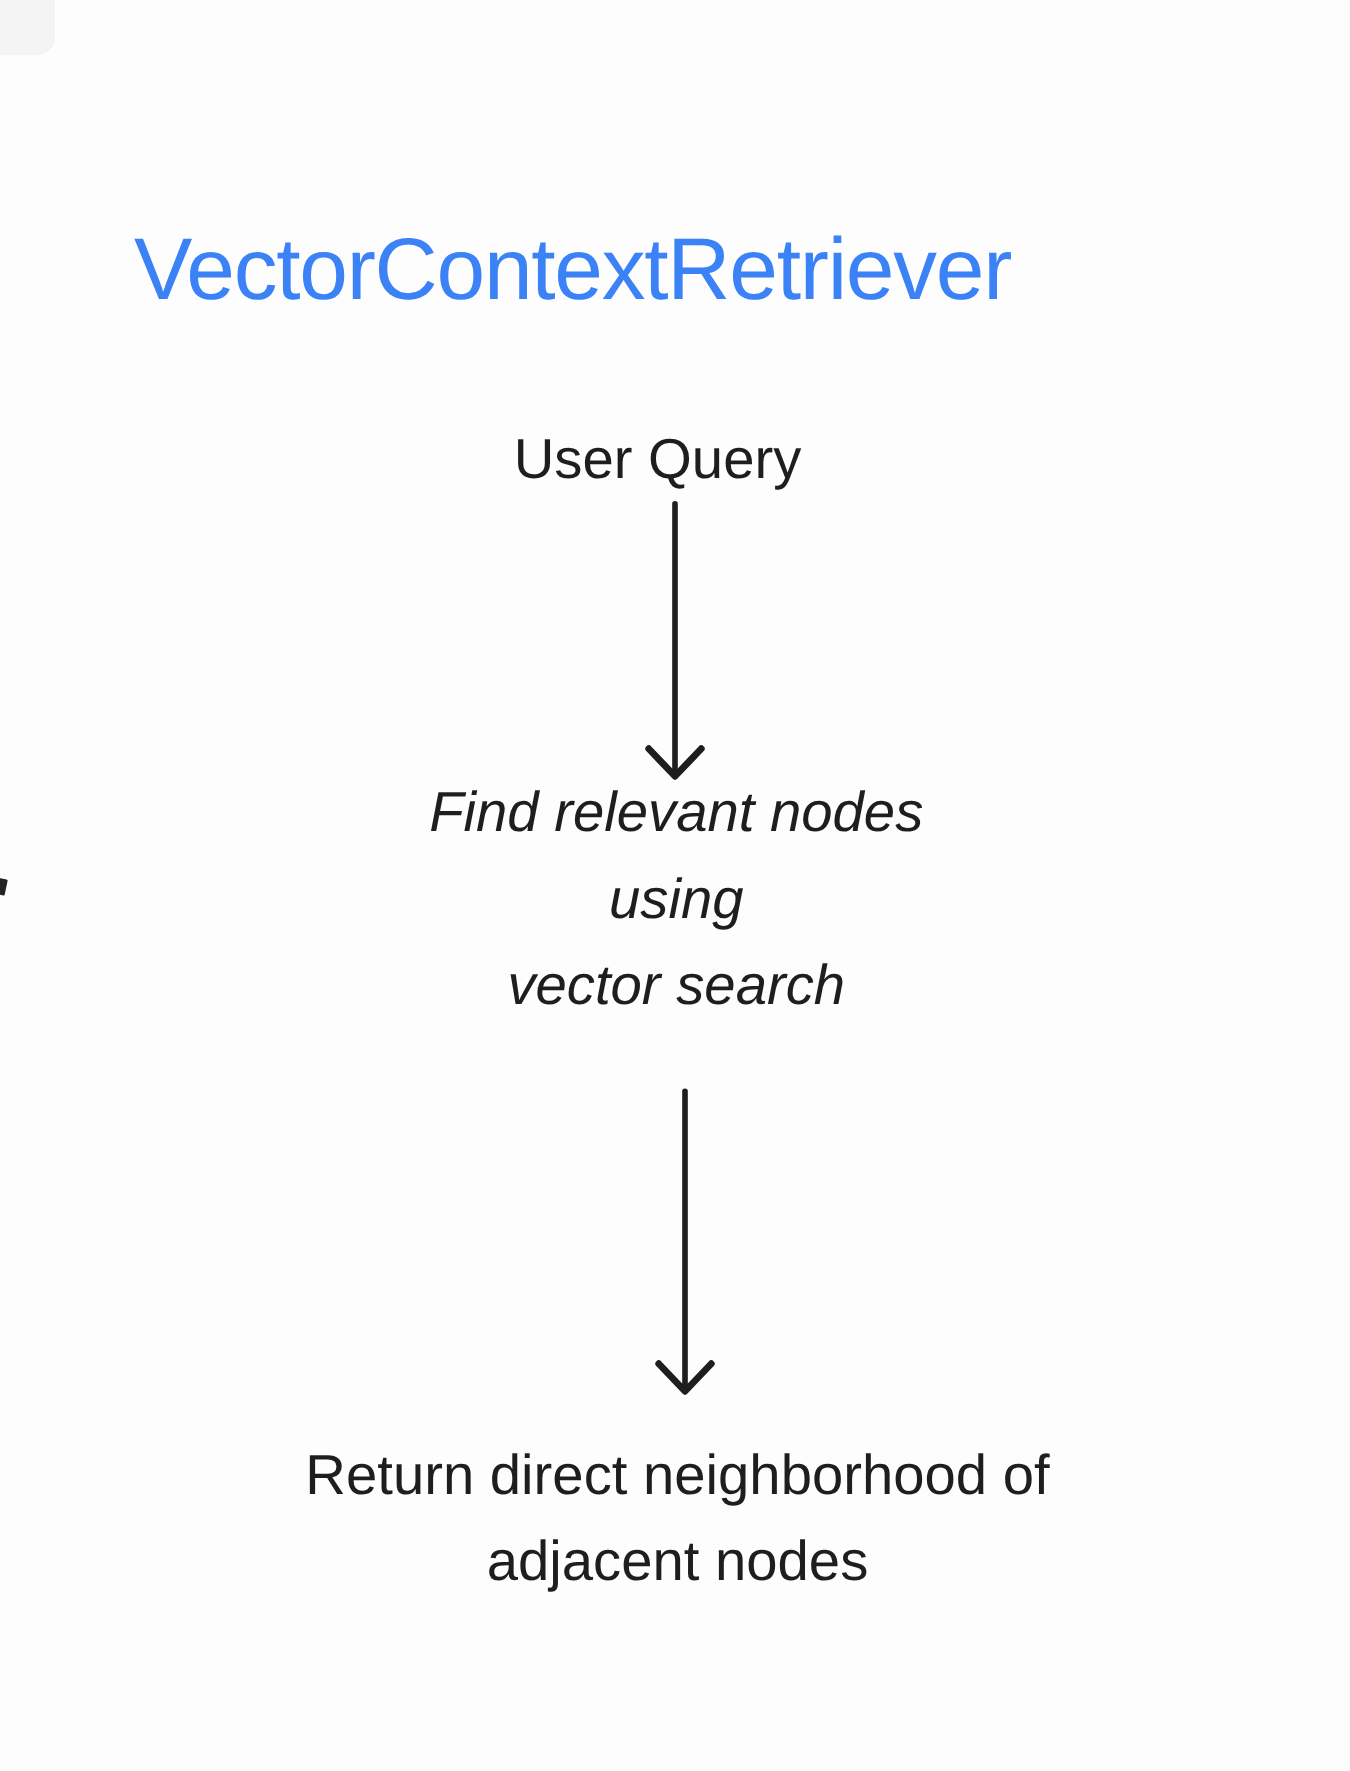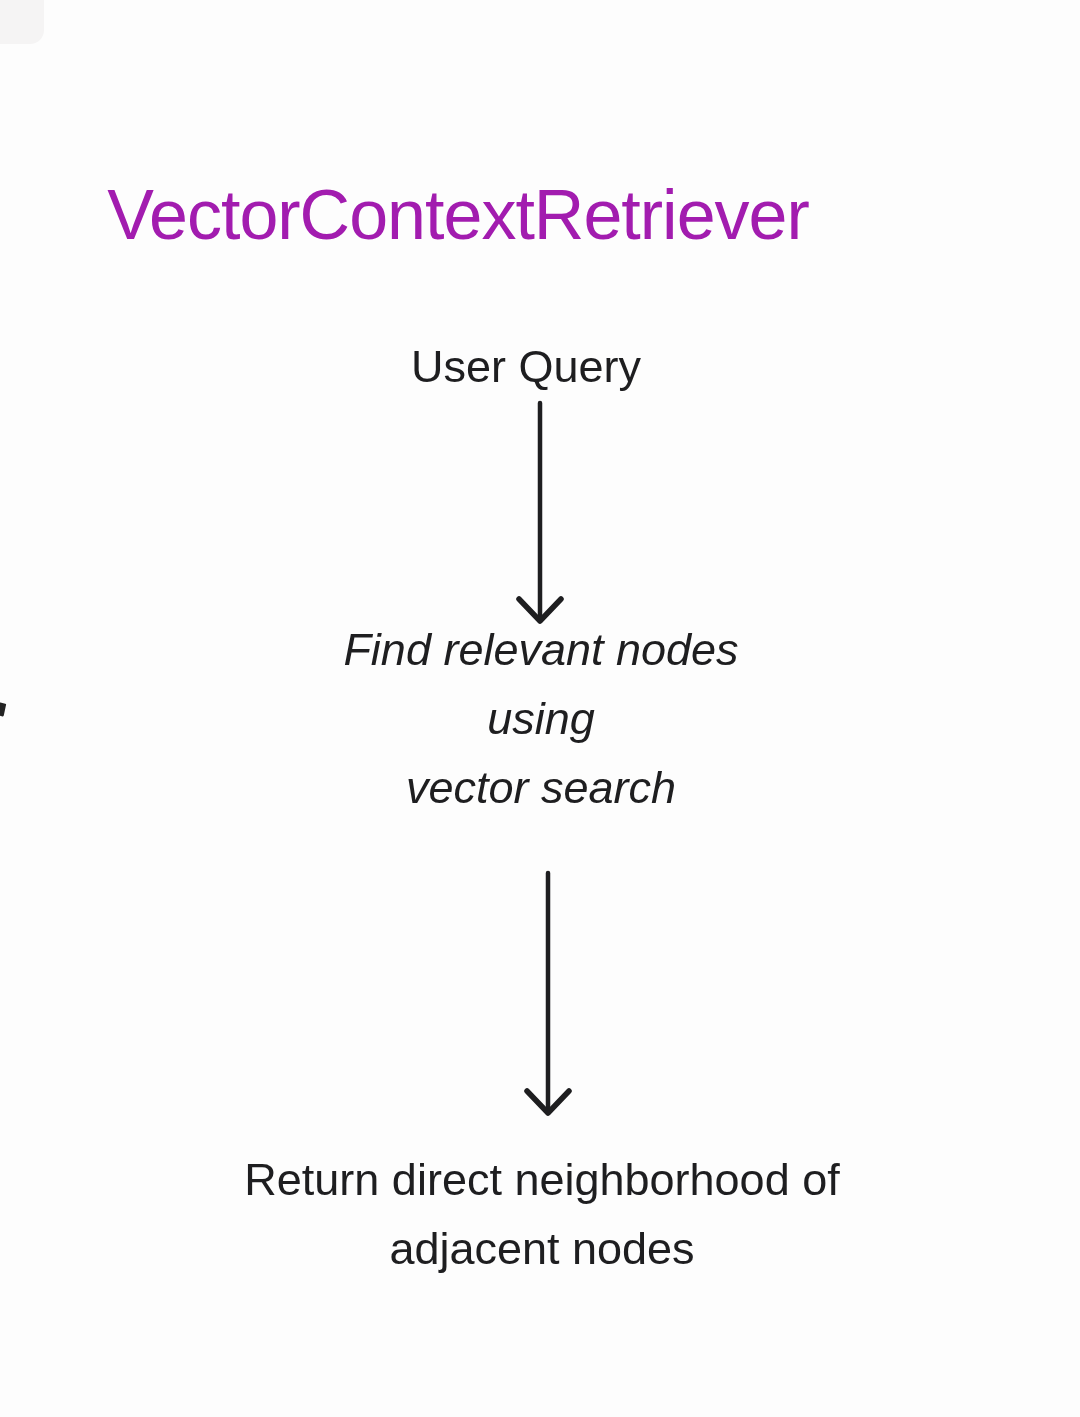--- a/index.html
+++ b/index.html
@@ -17,21 +17,21 @@
   }
   .diagram-title {
     position: absolute;
     top: 128px;
     left: 0;
     width: 916px;
     text-align: center;
     font-size: 70px;
     font-weight: 500;
     letter-spacing: -1px;
-    color: #a21caf;
+    color: #3b82f6;
   }
   .node-label {
     position: absolute;
     left: 0;
     width: 1080px;
     text-align: center;
     font-size: 45px;
     font-weight: 400;
     line-height: 69px;
     white-space: pre-line;

